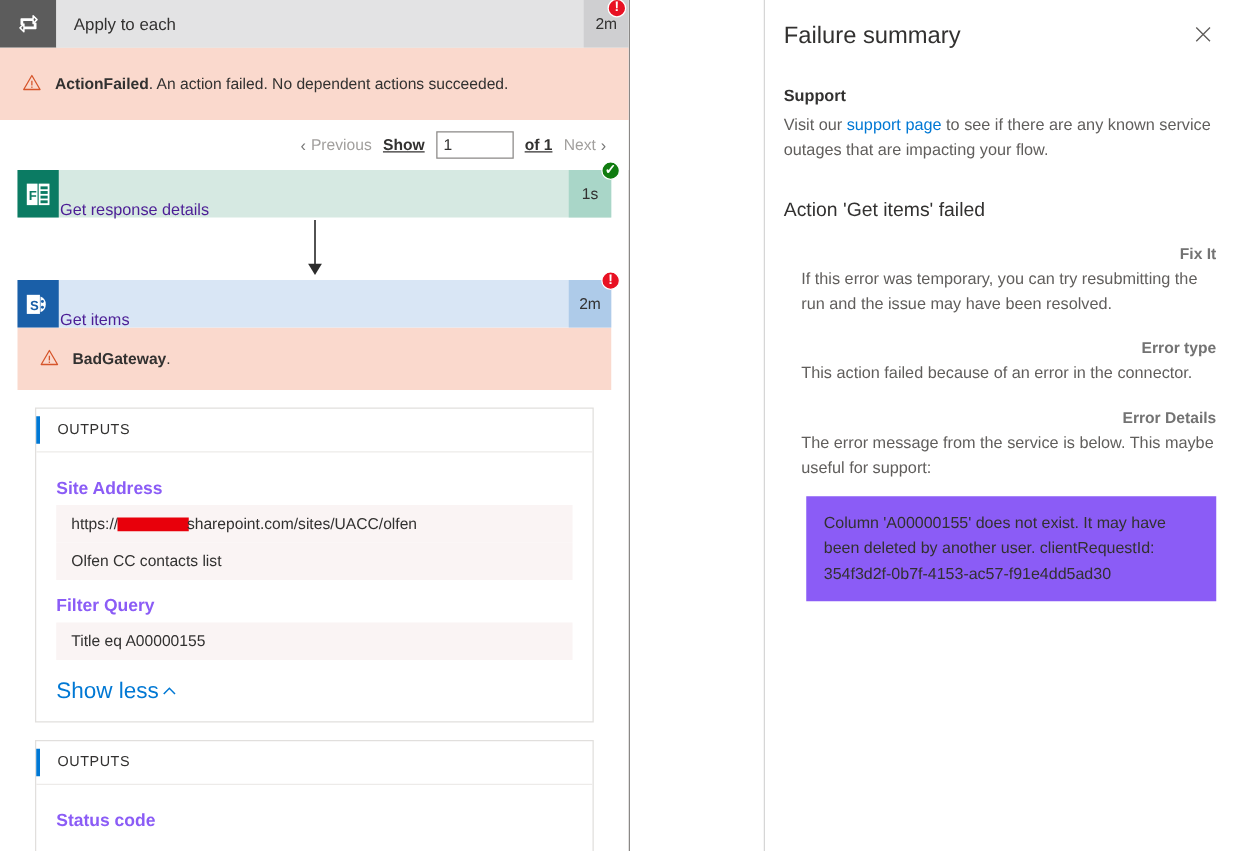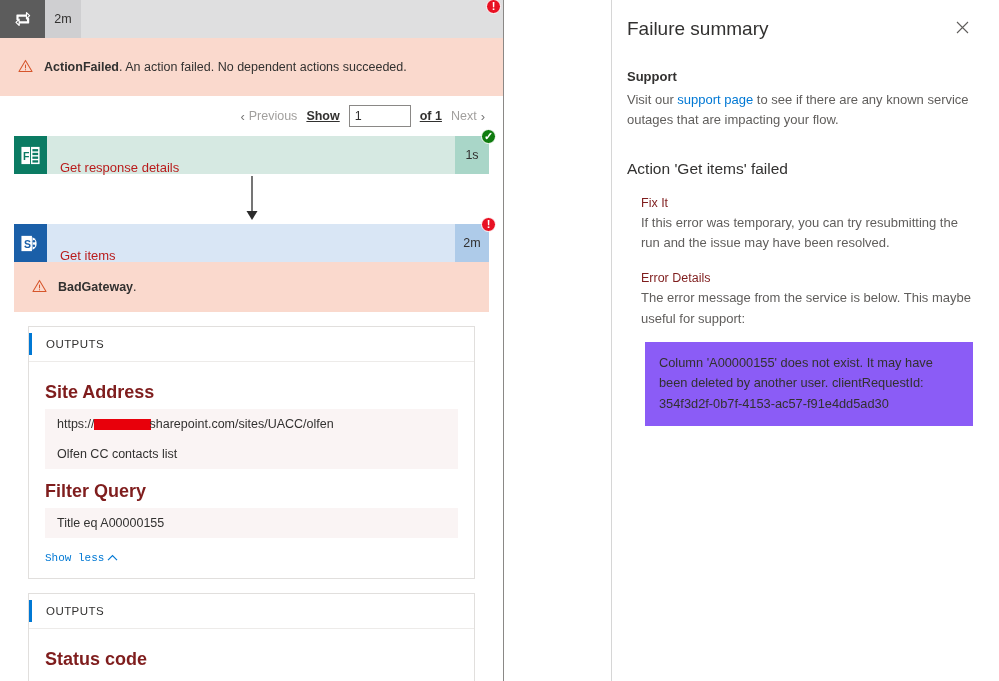--- a/index.html
+++ b/index.html
@@ -157,23 +157,23 @@
     display: flex;
     align-items: center;
     justify-content: center;
   }
   .action-icon.forms { background: #0b7b63; }
   .action-icon.sp    { background: #1a5fa8; }
   .action-name {
     flex: 1;
     display: flex;
     align-items: center;
-    padding-left: 13px;
+    padding-left: 1px;
     font-size: 13px;
-    color: #b91c1c;
+    color: #4c1d95;
     margin-top: 24px;
   }
   .action-dur {
     width: 34px;
     flex: 0 0 34px;
     display: flex;
     align-items: center;
     justify-content: center;
     font-size: 12.5px;
     color: #323130;
@@ -211,23 +211,23 @@
     margin-left: 0px;
   }
   .io-title {
     font-size: 11.5px;
     letter-spacing: .45px;
     color: #323130;
     padding-left: 14px;
   }
   .io-body { padding: 8px 16px 14px 16px; }
   .field-label {
-    font-size: 18px;
+    font-size: 14px;
     font-weight: bold;
-    color: #7f1d1d;
+    color: #8b5cf6;
     margin: 12px 0 6px 0;
   }
   .field-value {
     background: #faf4f4;
     min-height: 30px;
     display: flex;
     align-items: center;
     padding: 5px 12px;
     font-size: 12.5px;
     color: #323130;
@@ -237,27 +237,26 @@
   .redact {
     display: inline-block;
     width: 57px;
     height: 11px;
     background: #e8000b;
     vertical-align: -1px;
     margin: 0 -1px;
   }
   .show-less {
     color: #0078d4;
-    font-size: 11px;
+    font-size: 18px;
     margin-top: 14px;
     display: inline-flex;
     align-items: center;
     gap: 3px;
     cursor: pointer;
-    font-family: Liberation Mono, monospace;
   }
 
   
   .mid-gap {
     width: 108px;
     height: 681px;
     background: #ffffff;
     border-right: 1px solid #d6d6d6;
     box-sizing: border-box;
   }
@@ -311,23 +310,24 @@
   }
   .action-failed-head {
     font-size: 15.5px;
     color: #323130;
     margin-top: 30px;
     margin-bottom: 4px;
   }
   .sub-block { margin-left: 14px; margin-top: 18px; }
   .sub-head {
     font-size: 12.5px;
-    font-weight: normal;
-    color: #7f1d1d;
+    font-weight: bold;
+    color: #737373;
     margin-bottom: 3px;
+    text-align: right;
   }
   .sub-para {
     font-size: 13px;
     color: #605e5c;
     line-height: 1.55;
     max-width: 340px;
   }
   .err-box {
     background: #8b5cf6;
     margin-left: 4px;
@@ -347,20 +347,21 @@
 
   <div class="run-panel">
 
     <div class="scope-header">
       <div class="scope-icon-box">
         <svg width="18" height="18" viewBox="0 0 18 18">
           <path d="M3 5.2h9.5V2.6l3.1 3.1-3.1 3.1V6.2H4v3.2H3z" fill="none" stroke="#ffffff" stroke-width="1.2" stroke-linejoin="round"></path>
           <path d="M14.6 12.8H5.1v2.6L2 12.3l3.1-3.1v2.6h8.5V8.6h1z" fill="none" stroke="#ffffff" stroke-width="1.2" stroke-linejoin="round"></path>
         </svg>
       </div>
+      <div class="scope-title">Apply to each</div>
       <div class="scope-duration">2m</div>
       <div class="badge fail badge-scope">!</div>
     </div>
 
     <div class="err-strip scope-err">
       <span class="warn-tri">
         <svg width="15" height="14" viewBox="0 0 16 15">
           <path d="M8 1.5 15 13.5H1z" fill="none" stroke="#d6552b" stroke-width="1.1" stroke-linejoin="round"></path>
           <rect x="7.45" y="6" width="1.1" height="4" fill="#d6552b"></rect>
           <rect x="7.45" y="11" width="1.1" height="1.1" fill="#d6552b"></rect>
@@ -498,20 +499,24 @@
     <div class="sec-head">Support</div>
     <div class="sec-para"><span>Visit our </span><a href="#">support page</a><span> to see if there are any known service outages that are impacting your flow.</span></div>
 
     <div class="action-failed-head">Action 'Get items' failed</div>
 
     <div class="sub-block">
       <div class="sub-head">Fix It</div>
       <div class="sub-para">If this error was temporary, you can try resubmitting the run and the issue may have been resolved.</div>
     </div>
 
+    <div class="sub-block">
+      <div class="sub-head">Error type</div>
+      <div class="sub-para">This action failed because of an error in the connector.</div>
+    </div>
 
     <div class="sub-block">
       <div class="sub-head">Error Details</div>
       <div class="sub-para">The error message from the service is below. This maybe useful for support:</div>
       <div class="err-box">Column 'A00000155' does not exist. It may have been deleted by another user. clientRequestId: 354f3d2f-0b7f-4153-ac57-f91e4dd5ad30</div>
     </div>
   </div>
 
 </div>
 

